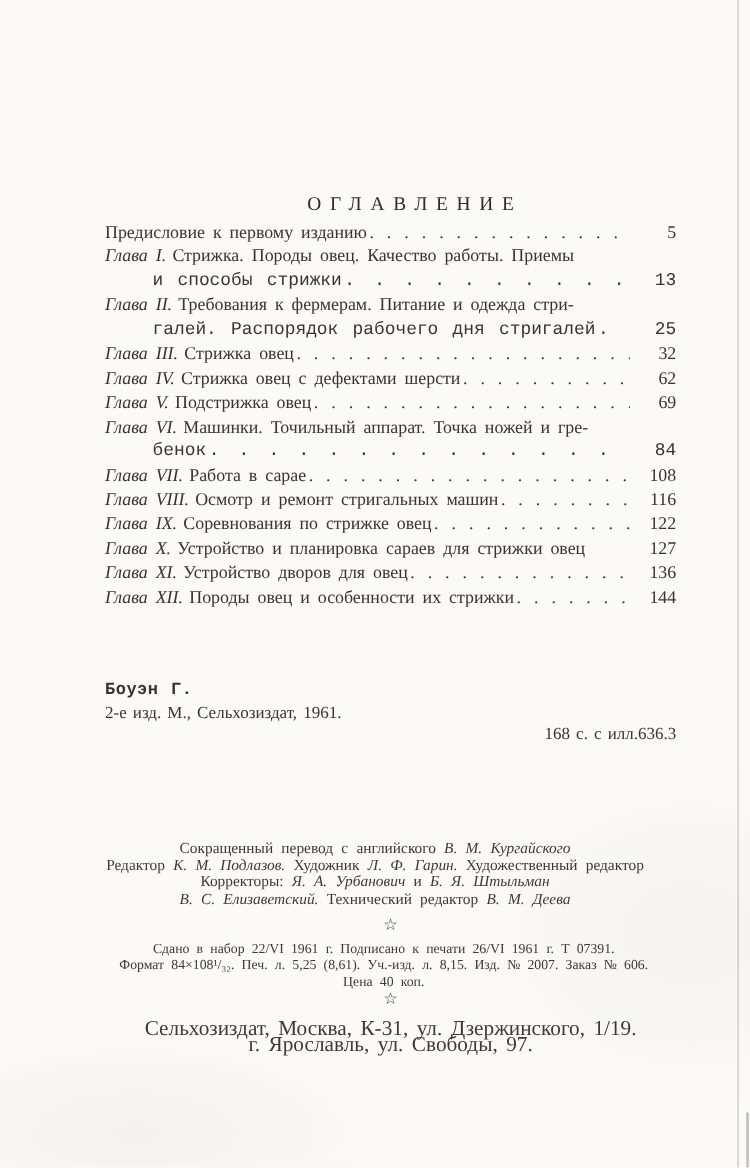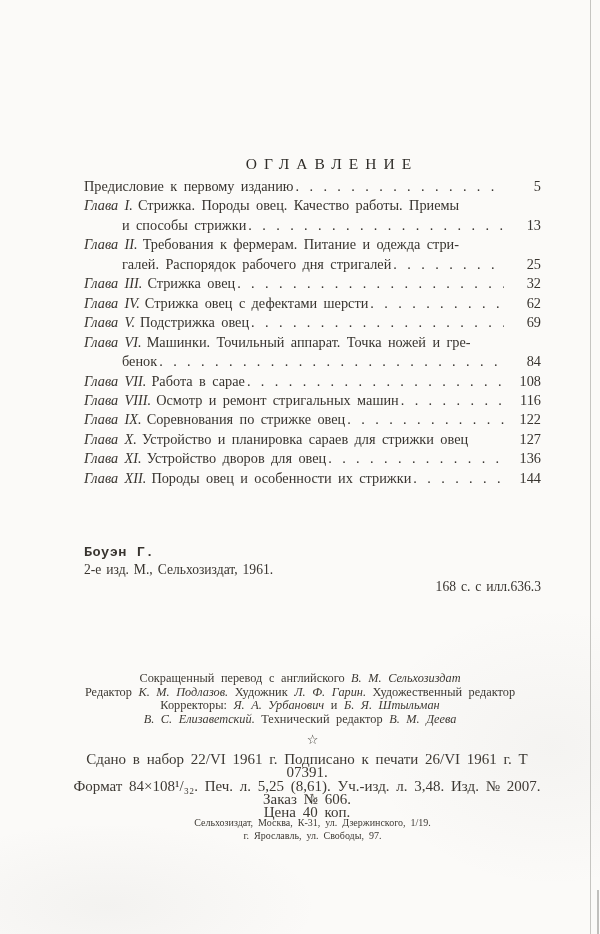--- a/index.html
+++ b/index.html
@@ -22,21 +22,21 @@
   .title{
     position:absolute;top:139px;left:84px;width:457px;margin:16px;
     text-align:center;font-size:15.5px;font-weight:normal;
     letter-spacing:7px;padding-left:7px;box-sizing:border-box;
     color:#2f2c28;
   }
 
   .toc{position:absolute;top:177px;left:84px;width:457px;
     font-size:14.3px;line-height:19.45px;word-spacing:2.8px;}
   .toc-row{display:flex;white-space:nowrap;align-items:baseline;}
-  .toc-row.ind{padding-left:38px;}
+  .toc-row.ind{padding-left:38px;font-family:Liberation Mono, monospace;}
   .chap{font-style:italic;padding-right:5px;}
   .leader{flex:1 1 auto;overflow:hidden;margin:0 3px 0 2px;letter-spacing:2px;}
   .spacer{flex:1 1 auto;}
   .pg{flex:0 0 34px;text-align:right;}
 
   .imprint{position:absolute;top:545px;left:84px;width:457px;
     font-size:13.6px;line-height:16.8px;word-spacing:1.5px;}
   .imprint .author{font-weight:bold;letter-spacing:.4px;font-family:Liberation Mono, monospace;}
   .imprint .ittl{text-indent:20px;word-spacing:3px;}
   .imprint-last{display:flex;justify-content:flex-end;}
@@ -45,25 +45,25 @@
     font-size:12.3px;line-height:13.6px;text-align:center;word-spacing:3.5px;
     color:#3d3933;}
   .colophon i{word-spacing:3.5px;}
 
   .star{position:absolute;left:84px;width:457px;text-align:center;
     font-size:13px;color:#3d3933;}
   .star1{top:732px;}
   .star2{top:791px;}
 
   .printinfo{position:absolute;top:753px;left:70px;width:474px;
-    font-size:15px;line-height:13.3px;text-align:center;word-spacing:3px;
+    font-size:11px;line-height:13.3px;text-align:center;word-spacing:3px;
     color:#3d3933;}
 
   .publisher{position:absolute;top:816px;left:84px;width:457px;
-    font-size:10px;line-height:13.3px;text-align:center;word-spacing:2.5px;
+    font-size:17px;line-height:13.3px;text-align:center;word-spacing:2.5px;
     color:#3d3933;}
 </style>
 </head>
 <body>
 
 <div class="page">
   <div class="scan-edge"></div>
   <div class="scan-edge-dark"></div>
 
   <h1 class="title">ОГЛАВЛЕНИЕ</h1>
@@ -163,31 +163,31 @@
   <div class="imprint">
     <div class="author">Боуэн Г.</div>
     <div>2-е изд. М., Сельхозиздат, 1961.</div>
     <div class="imprint-last">
       <span>168 с. с илл.</span>
       <span>636.3</span>
     </div>
   </div>
 
   <div class="colophon" id="colophon">
-      <div class="cline"><span>Сокращенный перевод с английского </span><i>В. М. Сельхозиздат</i></div>
+      <div class="cline"><span>Сокращенный перевод с английского </span><i>В. М. Кургайского</i></div>
       <div class="cline"><span>Редактор </span><i>К. М. Подлазов.</i><span> Художник </span><i>Л. Ф. Гарин.</i><span> Художественный редактор</span></div>
       <div class="cline"><span>Корректоры: </span><i>Я. А. Урбанович</i><span> и </span><i>Б. Я. Штыльман</i></div>
       <div class="cline"><i>В. С. Елизаветский.</i><span> Технический редактор </span><i>В. М. Деева</i></div>
     </div>
 
   <div class="star star1">☆</div>
 
   <div class="printinfo" id="printinfo">
       <div>Сдано в набор 22/VI 1961 г. Подписано к печати 26/VI 1961 г. Т 07391.</div>
-      <div>Формат 84×108¹/₃₂. Печ. л. 5,25 (8,61). Уч.-изд. л. 3,48. Изд. № 2007. Заказ № 606.</div>
+      <div>Формат 84×108¹/₃₂. Печ. л. 5,25 (8,61). Уч.-изд. л. 8,15. Изд. № 2007. Заказ № 606.</div>
       <div>Цена 40 коп.</div>
     </div>
 
   <div class="star star2">☆</div>
 
   <div class="publisher" id="publisher">
       <div>Сельхозиздат, Москва, К-31, ул. Дзержинского, 1/19.</div>
       <div>г. Ярославль, ул. Свободы, 97.</div>
     </div>
 </div>

